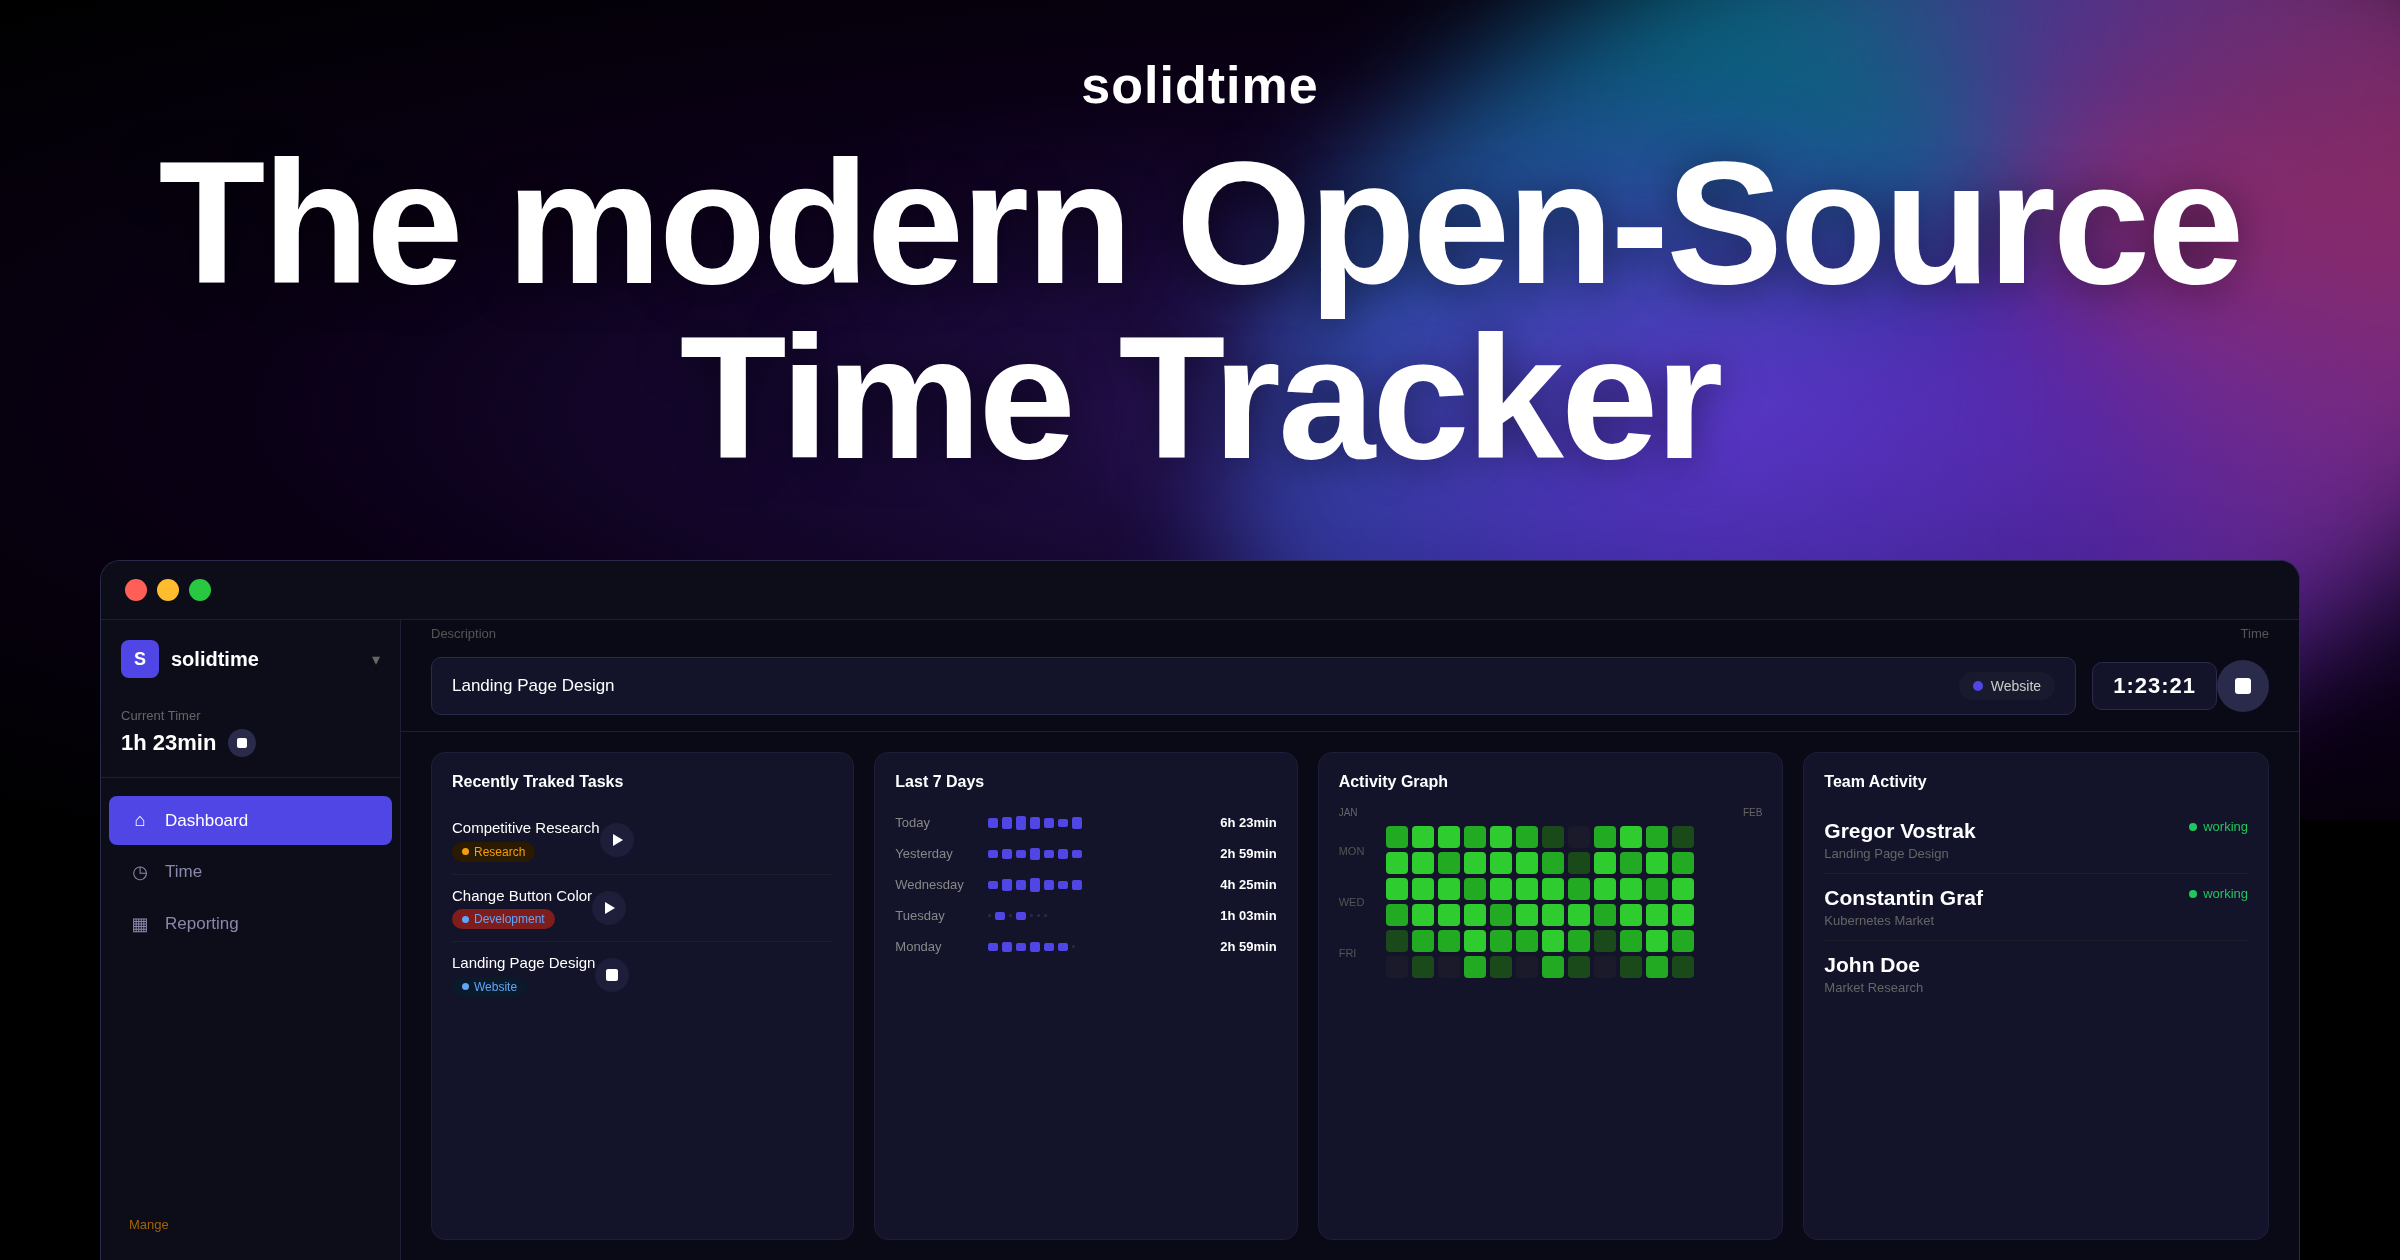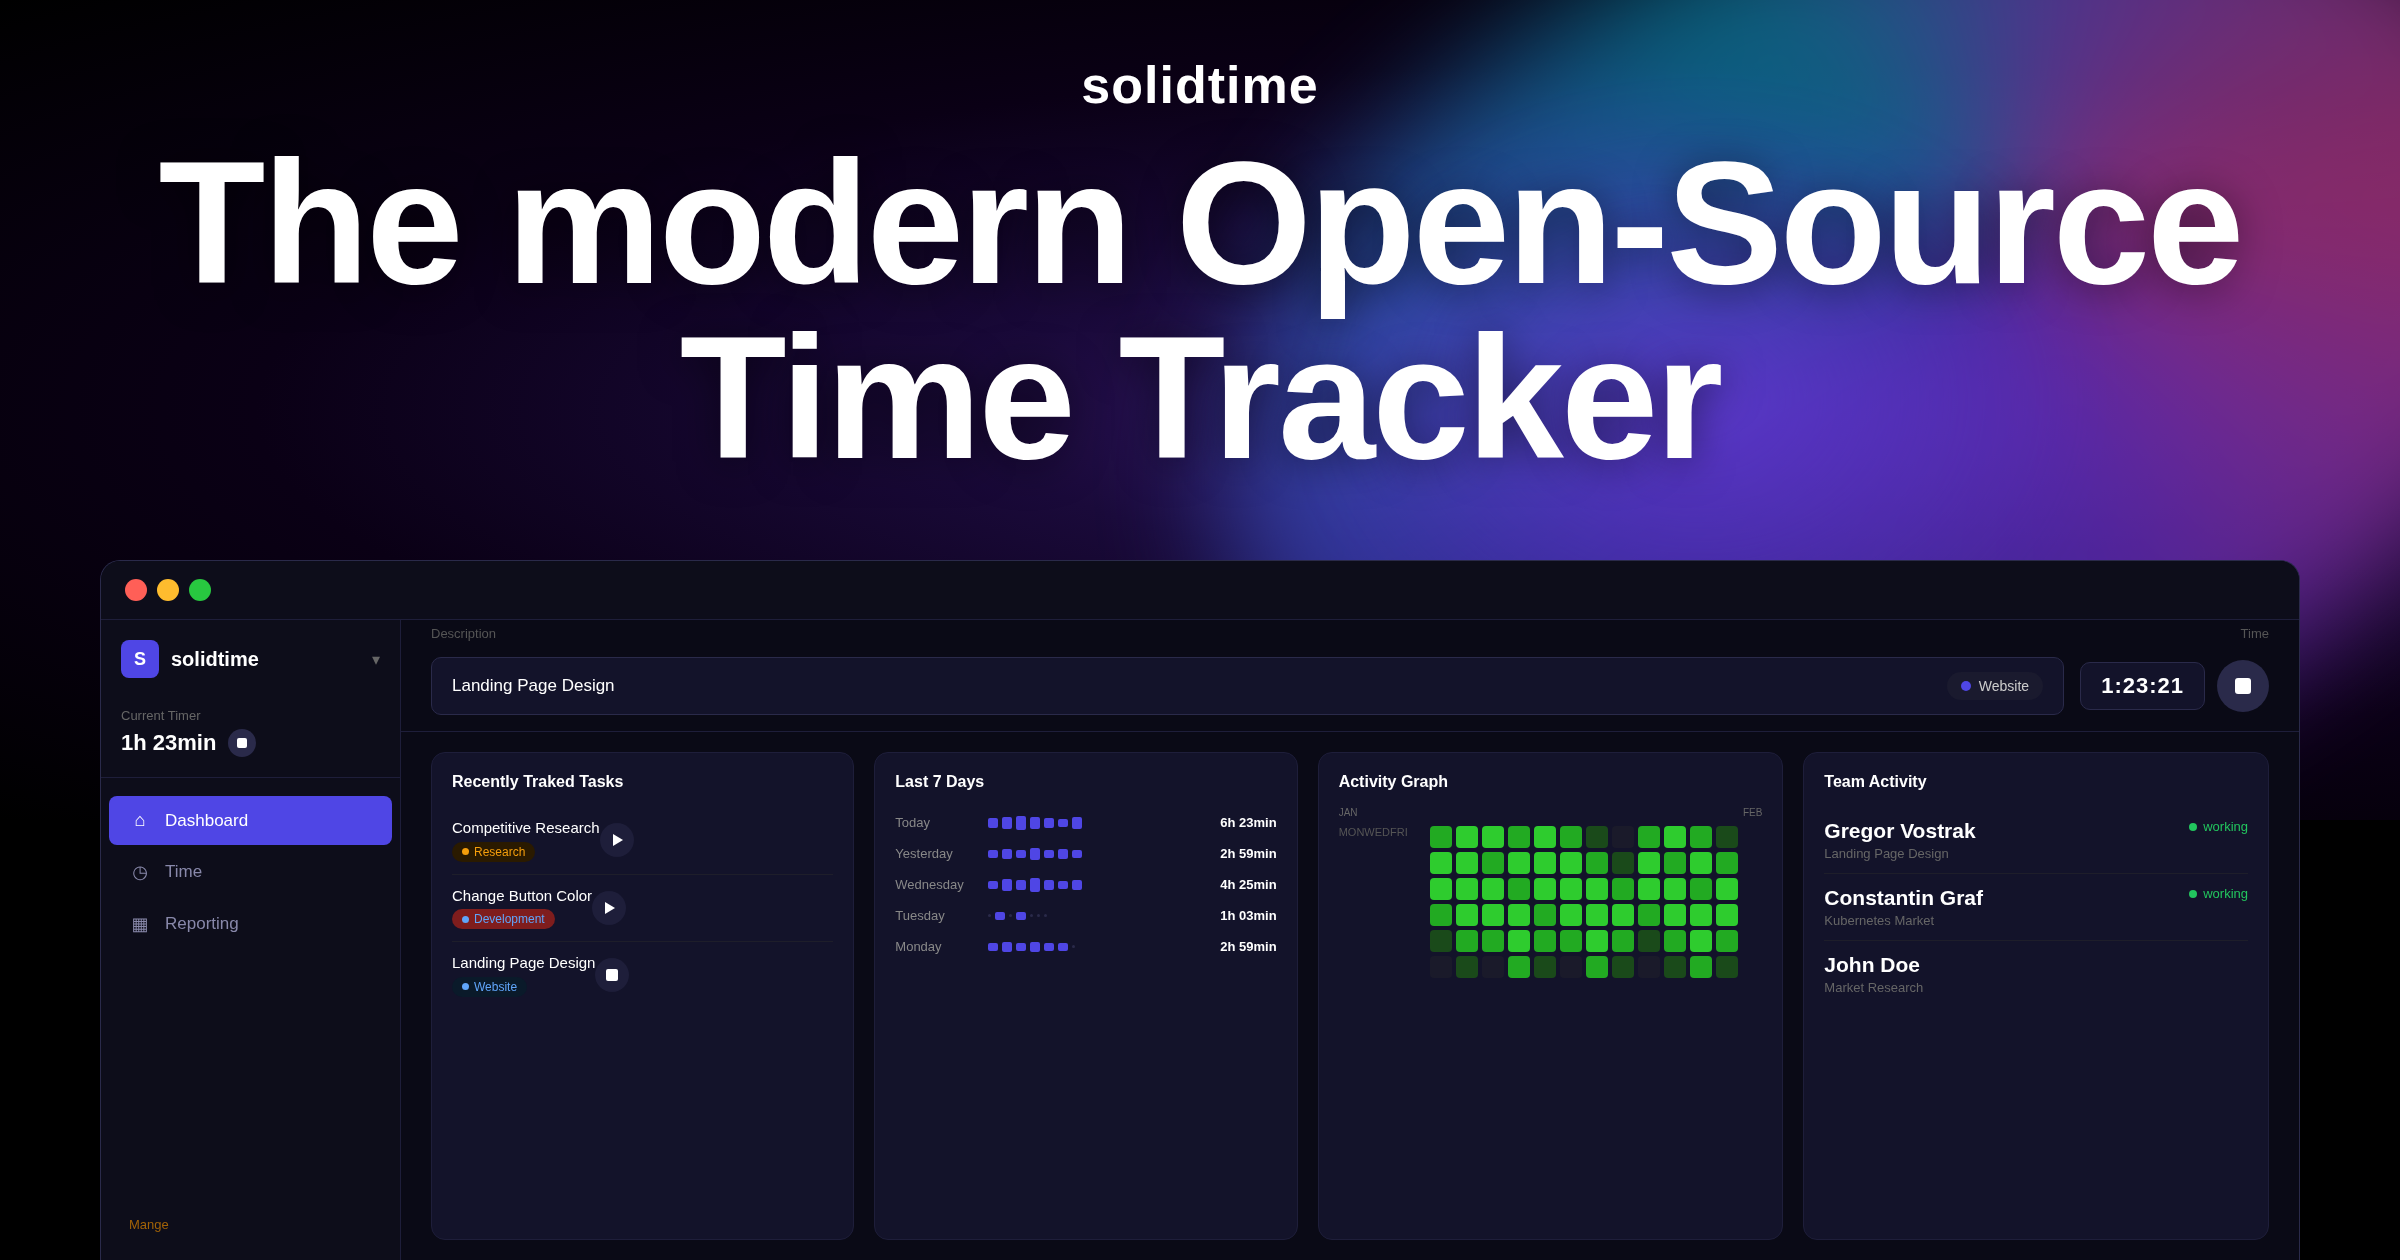--- a/index.html
+++ b/index.html
@@ -256,21 +256,20 @@
       border-radius: 50%;
       background: #4f46e5;
     }
     .project-name {
       color: #ccc;
       font-size: 14px;
     }
     .timer-bar-right {
       display: flex;
       align-items: center;
-      gap: 12px;
     }
     .timer-display {
       background: #13132a;
       border: 1px solid #2a2a4a;
       border-radius: 10px;
       padding: 10px 20px;
       color: #fff;
       font-size: 22px;
       font-weight: 700;
       letter-spacing: 1px;
@@ -402,21 +401,21 @@
       font-weight: 600;
       width: 70px;
       text-align: right;
     }
     .activity-month {
       color: #666;
       font-size: 10px;
     }
     .activity-row-labels {
       display: flex;
-      flex-direction: row;
+      flex-direction: column;
       justify-content: space-around;
       margin-right: 18px;
     }
     .activity-row-label {
       color: #555;
       font-size: 11px;
     }
     .activity-grid-cols {
       display: flex;
       gap: 4px;

